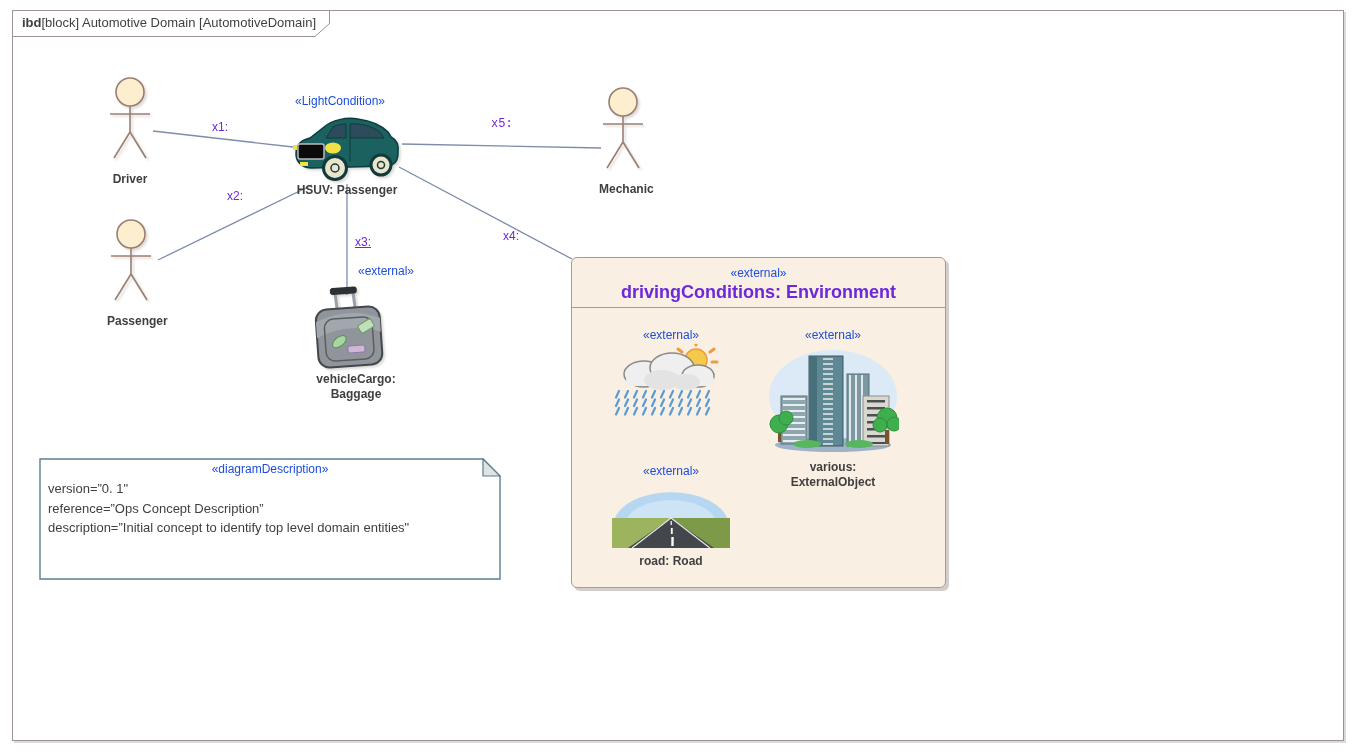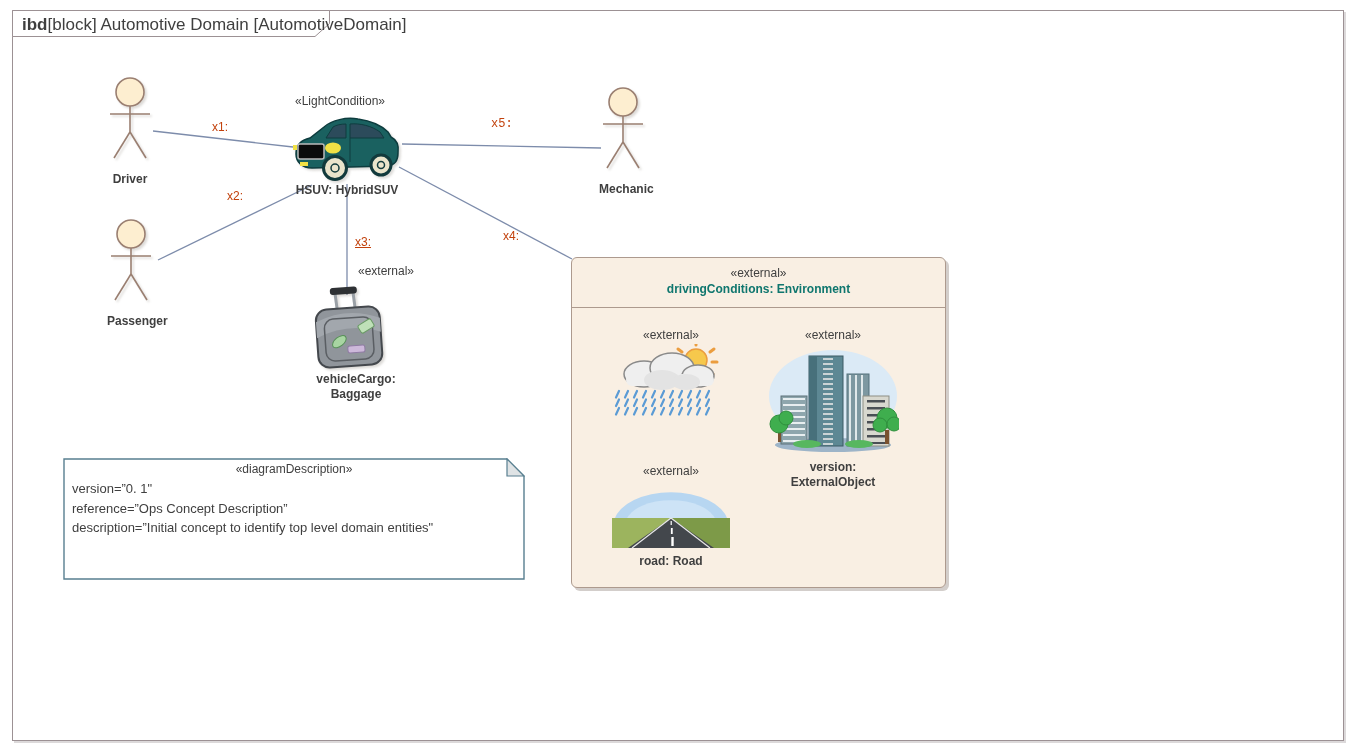--- a/index.html
+++ b/index.html
@@ -1,40 +1,40 @@
 <!DOCTYPE html>
 <html><head>
 <meta charset="utf-8">
 <style>
   * { margin:0; padding:0; box-sizing:border-box; }
   body { background:#fff; font-family:"Liberation Sans", sans-serif; color:#3f3f3f; }
   .canvas { position:relative; width:1356px; height:756px; background:#fff; overflow:hidden; }
   .frame { position:absolute; left:12px; top:10px; width:1332px; height:731px;
            border:1px solid #9c9194; box-shadow:2px 2px 0 rgba(155,145,148,.35); }
   .tab-svg { position:absolute; left:12px; top:10px; }
-  .tab-label { position:absolute; left:22px; top:15px; font-size:17px; color:#3f3f3f; white-space:nowrap; }
+  .tab-label { position:absolute; left:22px; top:15px; font-size:13px; color:#3f3f3f; white-space:nowrap; }
   .tab-label b { font-weight:bold; }
   .connectors { position:absolute; left:0; top:0; pointer-events:none; }
   .connectors line { pointer-events:auto; }
-  .conn-label { position:absolute; font-size:12px; color:#c2410c; white-space:nowrap; }
+  .conn-label { position:absolute; font-size:12px; color:#6d28d9; white-space:nowrap; }
   .actor { position:absolute; width:48px; text-align:center; }
   .actor svg { filter:drop-shadow(2px 2px 1px rgba(120,110,100,.25)); }
   .actor-label, .node-label { font-size:12px; font-weight:bold; color:#3f3f3f; line-height:15px; }
-  .stereotype { font-size:12px; color:#404040; white-space:nowrap; }
+  .stereotype { font-size:12px; color:#1d4ed8; white-space:nowrap; }
   .abs { position:absolute; }
   .ctr { text-align:center; }
   .node-icon { filter:drop-shadow(2px 2px 1px rgba(120,110,100,.25)); }
   .env-block { position:absolute; left:571px; top:257px; width:375px; height:331px;
                background:#f9efe3; border:1px solid #ad9a8e; border-radius:6px;
                box-shadow:3px 3px 0 #d3cecb; }
   .env-header { height:50px; border-bottom:1px solid #ad9a8e; padding-top:8px; text-align:center; }
-  .env-name { font-size:12px; font-weight:bold; color:#0f766e; margin-top:2px; }
+  .env-name { font-size:18px; font-weight:bold; color:#6d28d9; margin-top:2px; }
   .env-part { position:absolute; text-align:center; }
   .env-part .stereotype { display:block; margin-bottom:2px; }
-  .note-wrap { position:absolute; left:39px; top:458px; width:462px; height:122px;margin-left:24px; }
+  .note-wrap { position:absolute; left:39px; top:458px; width:462px; height:122px; }
   .note-text { position:absolute; left:0; top:2px; width:100%; font-size:13px; line-height:19.3px; color:#3f3f3f; }
   .note-text .hdr { text-align:center; }
   .note-text .ln { padding:0 9px; }
 </style>
 </head>
 <body>
 
 <div class="canvas">
 
   <div class="frame"></div>
@@ -108,21 +108,21 @@
       <ellipse cx="45" cy="36" rx="8" ry="5.5" fill="#f1e145"></ellipse>
       <rect x="5" y="33" width="4" height="5" fill="#f1e145"></rect>
       <rect x="12" y="50" width="8" height="4" fill="#f1e145"></rect>
       <rect x="40" y="49" width="14" height="5" rx="1" fill="#f1e145"></rect>
       <circle cx="47" cy="56" r="11.5" fill="#eae4cb" stroke="#123a3c" stroke-width="3"></circle>
       <circle cx="47" cy="56" r="4" fill="none" stroke="#123a3c" stroke-width="1.5"></circle>
       <circle cx="93" cy="53" r="10" fill="#eae4cb" stroke="#123a3c" stroke-width="3"></circle>
       <circle cx="93" cy="53" r="3.5" fill="none" stroke="#123a3c" stroke-width="1.5"></circle>
     </svg>
   </div>
-  <div class="node-label abs ctr" style="left:280px; top:183px; width:134px;">HSUV: HybridSUV</div>
+  <div class="node-label abs ctr" style="left:280px; top:183px; width:134px;">HSUV: Passenger</div>
 
   <div class="stereotype abs ctr" style="left:346px; top:264px; width:80px;">«external»</div>
   <div class="abs" style="left:303px; top:286px;">
     <svg class="node-icon" width="92" height="86" viewBox="0 0 92 86">
       <g transform="rotate(-4 46 50)">
         <line x1="35" y1="6" x2="36" y2="22" stroke="#9aa0a6" stroke-width="3"></line>
         <line x1="53" y1="6" x2="54" y2="22" stroke="#9aa0a6" stroke-width="3"></line>
         <rect x="30" y="1" width="27" height="7" rx="3" fill="#2e3134"></rect>
         <rect x="14" y="22" width="64" height="58" rx="11" fill="#90959b" stroke="#44484d" stroke-width="2"></rect>
         <path d="M14,34 Q46,20 78,34 L78,48 Q46,36 14,50 Z" fill="#a2a7ad"></path>
@@ -221,21 +221,21 @@
         <ellipse cx="92" cy="100" rx="14" ry="4" fill="#57b75f"></ellipse>
         <rect x="11" y="86" width="3" height="12" fill="#7a5230"></rect>
         <circle cx="12" cy="80" r="9" fill="#3fae4e" stroke="#2f8f3d"></circle>
         <circle cx="19" cy="74" r="7" fill="#3fae4e" stroke="#2f8f3d"></circle>
         <rect x="118" y="86" width="4" height="14" fill="#7a5230"></rect>
         <circle cx="120" cy="74" r="10" fill="#3fae4e" stroke="#2f8f3d"></circle>
         <circle cx="113" cy="81" r="7" fill="#3fae4e" stroke="#2f8f3d"></circle>
         <circle cx="127" cy="80" r="7" fill="#3fae4e" stroke="#2f8f3d"></circle>
       </svg>
       <div class="node-label">
-        <div>version:</div>
+        <div>various:</div>
         <div>ExternalObject</div>
       </div>
     </div>
 
     <div class="env-part" style="left:28px; top:206px; width:142px;">
       <span class="stereotype">«external»</span>
       <svg width="122" height="70" viewBox="0 0 122 70">
         <path d="M4,40 A58,34 0 0 1 118,40 Z" fill="#b7d6f1"></path>
         <path d="M16,40 A46,25 0 0 1 106,40 Z" fill="#cde3f6"></path>
         <rect x="2" y="38" width="59" height="30" fill="#9cb45e"></rect>

